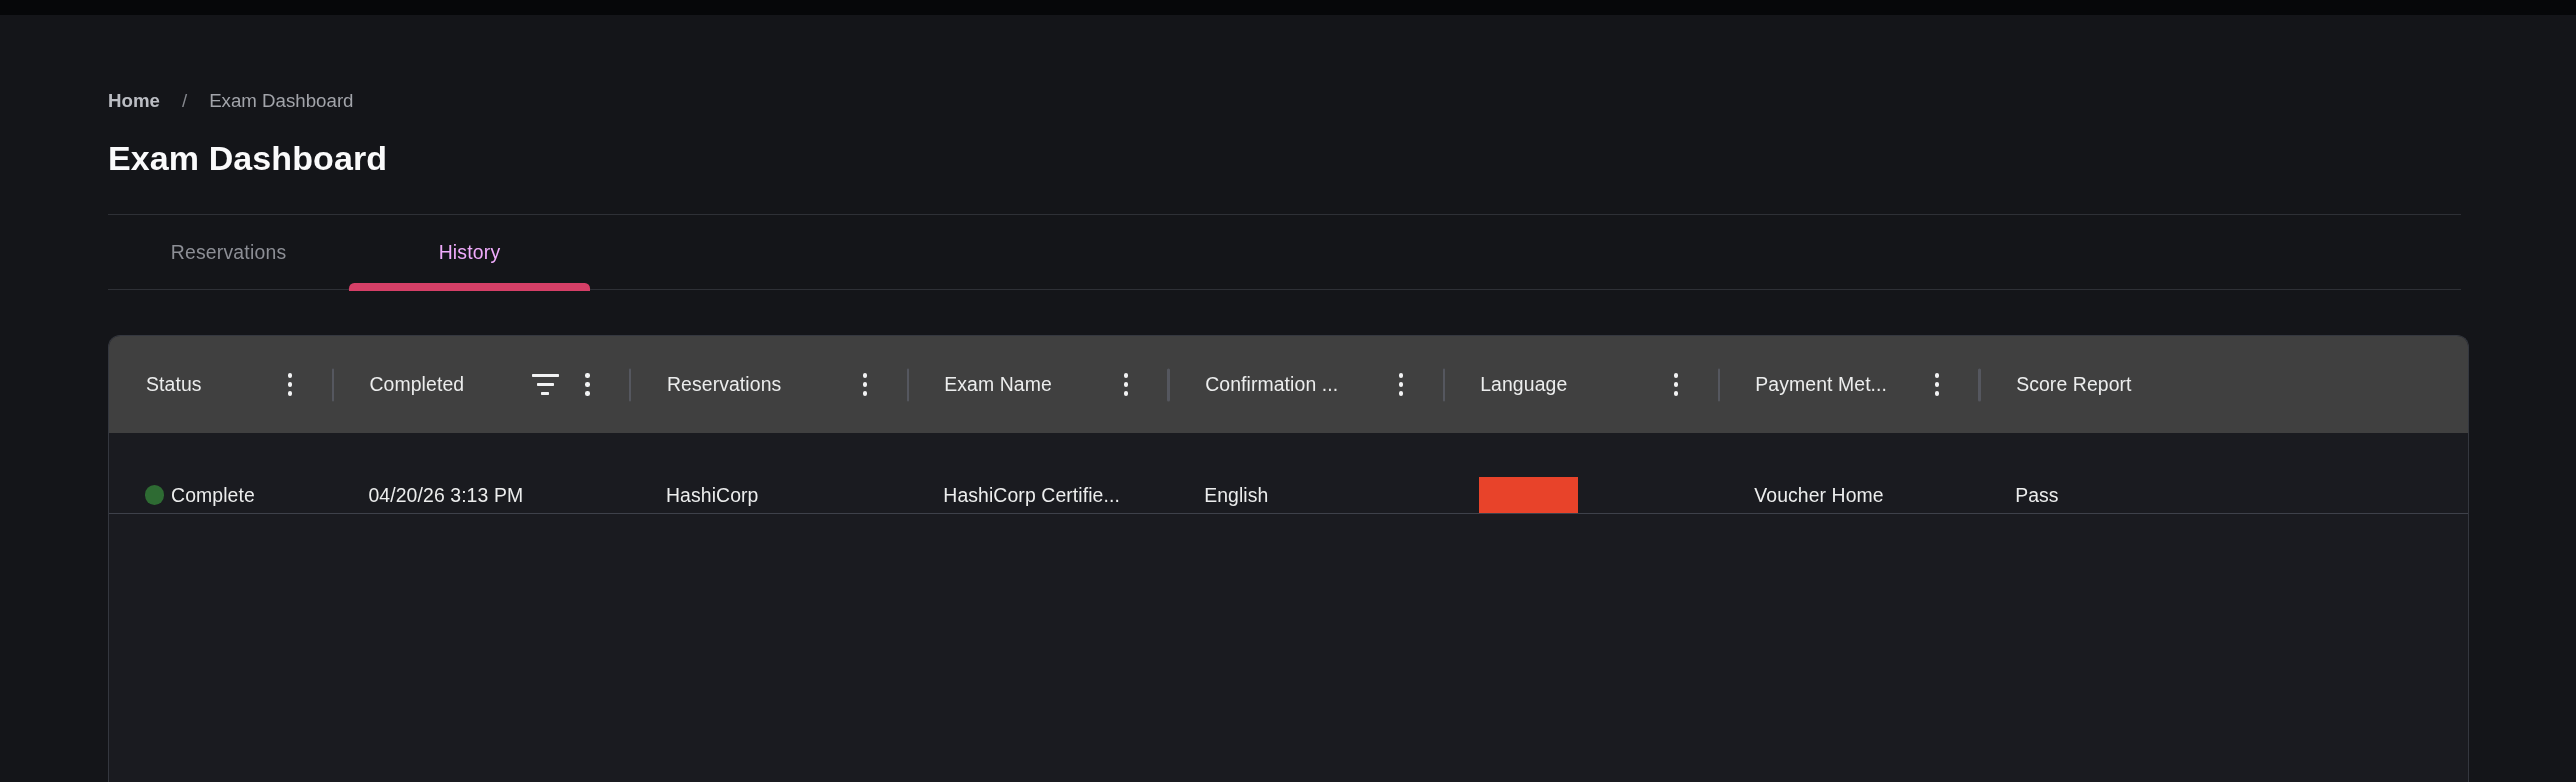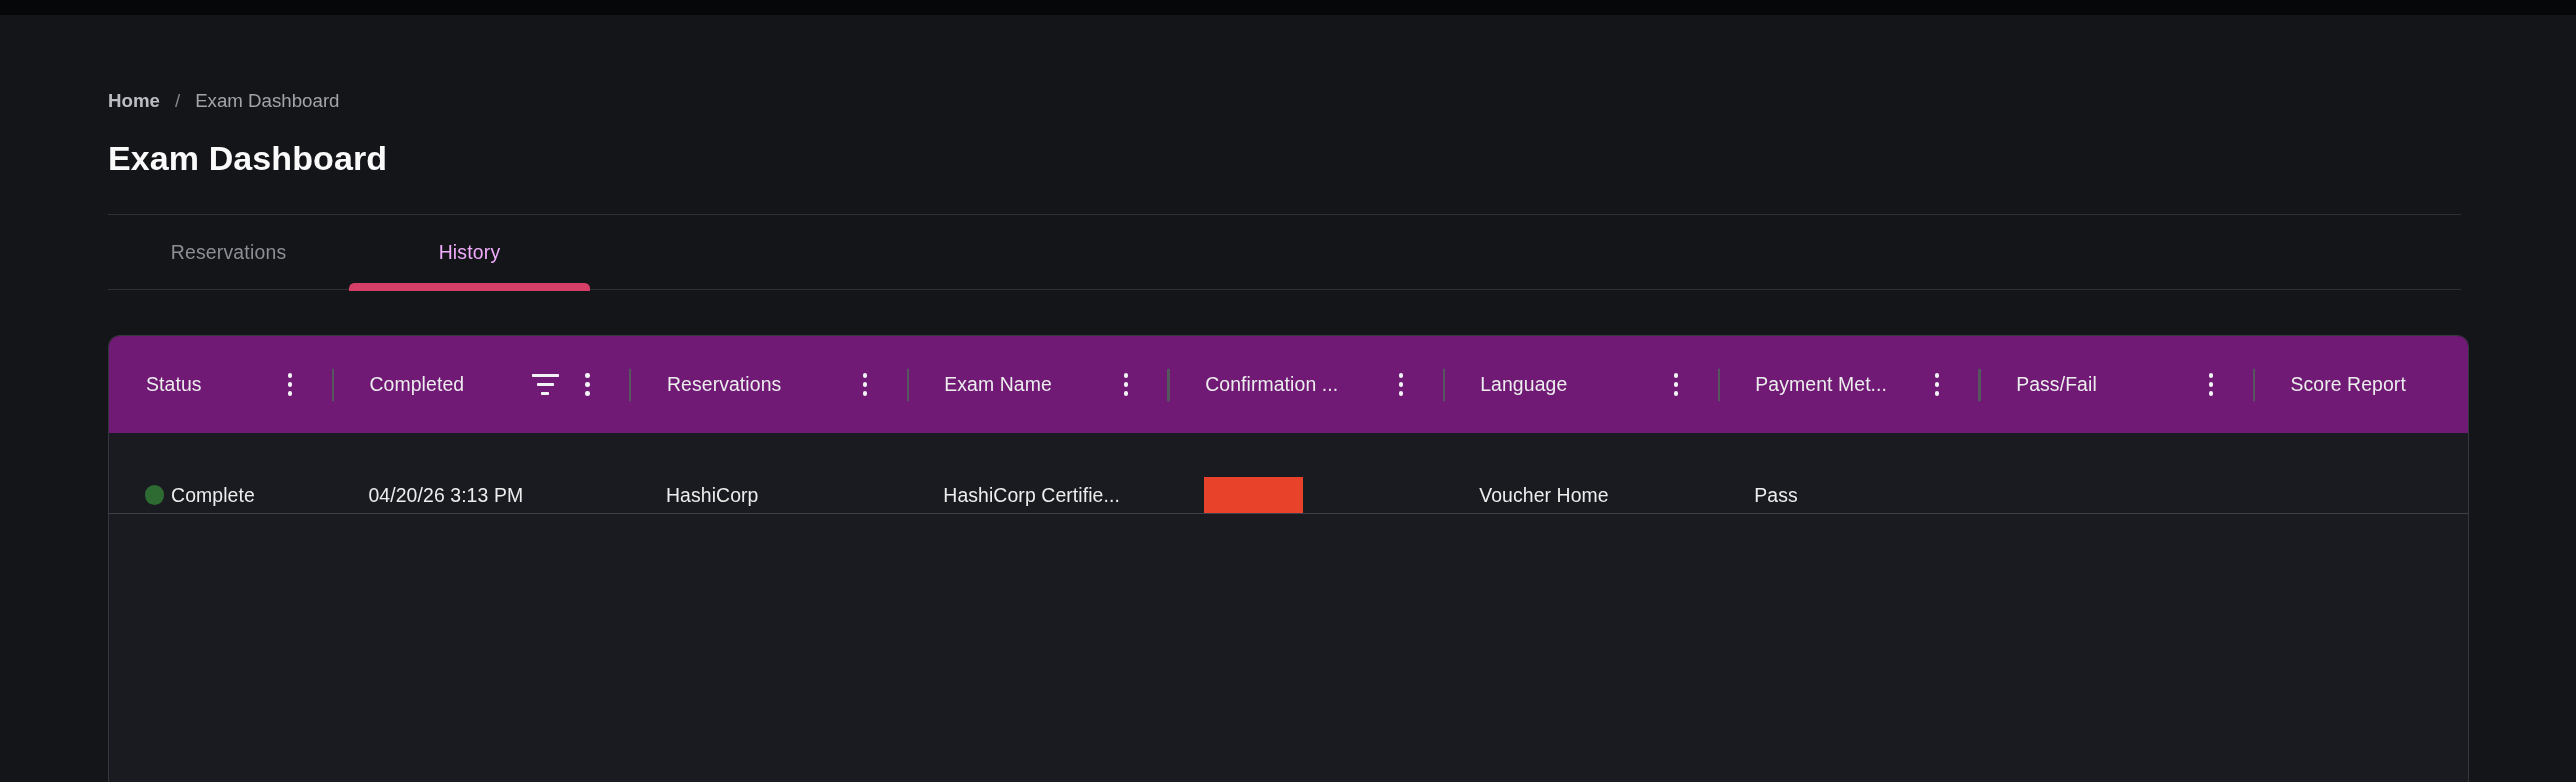--- a/index.html
+++ b/index.html
@@ -7,21 +7,21 @@
   body {
     background:#141519;
     font-family:"Liberation Sans", sans-serif;
     color:#eceded;
     -webkit-font-smoothing:antialiased;
   }
   .topbar { height:15px; width:100%; background:#060709; }
   .page { padding:0 115px 0 108px; position:relative; }
 
   
-  .breadcrumb { margin-top:75px; display:flex; align-items:flex-end; gap:15px; font-size:18.7px; }
+  .breadcrumb { margin-top:75px; display:flex; align-items:flex-end; gap:22px; font-size:18.7px; }
   .crumb-home { color:#bbbdc3; font-weight:700; cursor:pointer; }
   .crumb-sep  { color:#85878d; font-weight:400; }
   .crumb-current { color:#a2a4aa; font-weight:400; }
 
   
   .page-title { margin-top:27px; font-size:34px; font-weight:700; color:#fafafb; letter-spacing:0.1px; }
 
   
   .tabstrip {
     margin-top:36px;
@@ -52,21 +52,21 @@
     background:#1a1b20;
     border:1.5px solid #34373f;
     border-bottom:none;
     border-radius:12px 12px 0 0;
     overflow:hidden;
   }
   .thead, .trow {
     display:grid;
     grid-template-columns:299fr 398fr 371fr 349fr 368fr 368fr 349fr 367fr 287fr;
   }
-  .thead { height:97px; background:#701a75; }
+  .thead { height:97px; background:#404040; }
   .hcell {
     display:flex; align-items:center; justify-content:space-between;
     padding:0 37px; position:relative;
     font-size:19.4px; font-weight:500; color:#eceded; letter-spacing:0.1px;
     white-space:nowrap;
   }
   .hcell .hlabel { overflow:hidden; text-overflow:ellipsis; }
   .hicons { display:flex; align-items:center; gap:22.4px; }
   .col-divider {
     position:absolute; right:-1.5px; top:50%; transform:translateY(-50%);
@@ -209,46 +209,36 @@
         <span class="hicons">
           <span class="kebab">
               <i></i>
               <i></i>
               <i></i>
             </span>
         </span>
         <span class="col-divider"></span>
       </div>
 
-      <div class="hcell">
-        <span class="hlabel">Pass/Fail</span>
-        <span class="hicons">
-          <span class="kebab">
-              <i></i>
-              <i></i>
-              <i></i>
-            </span>
-        </span>
-        <span class="col-divider"></span>
-      </div>
 
       <div class="hcell">
         <span class="hlabel">Score Report</span>
       </div>
 
     </div>
 
     <div class="trow">
       <div class="tcell">
         <span class="status-dot"></span>
         <span>Complete</span>
       </div>
       <div class="tcell">04/20/26 3:13 PM</div>
       <div class="tcell">HashiCorp</div>
       <div class="tcell">HashiCorp Certifie...</div>
+      <div class="tcell">English</div>
       <div class="tcell">
         <span class="redaction"></span>
       </div>
       <div class="tcell">Voucher Home</div>
       <div class="tcell">Pass</div>
       <div class="tcell"></div>
     </div>
 
   </div>
 </div>

